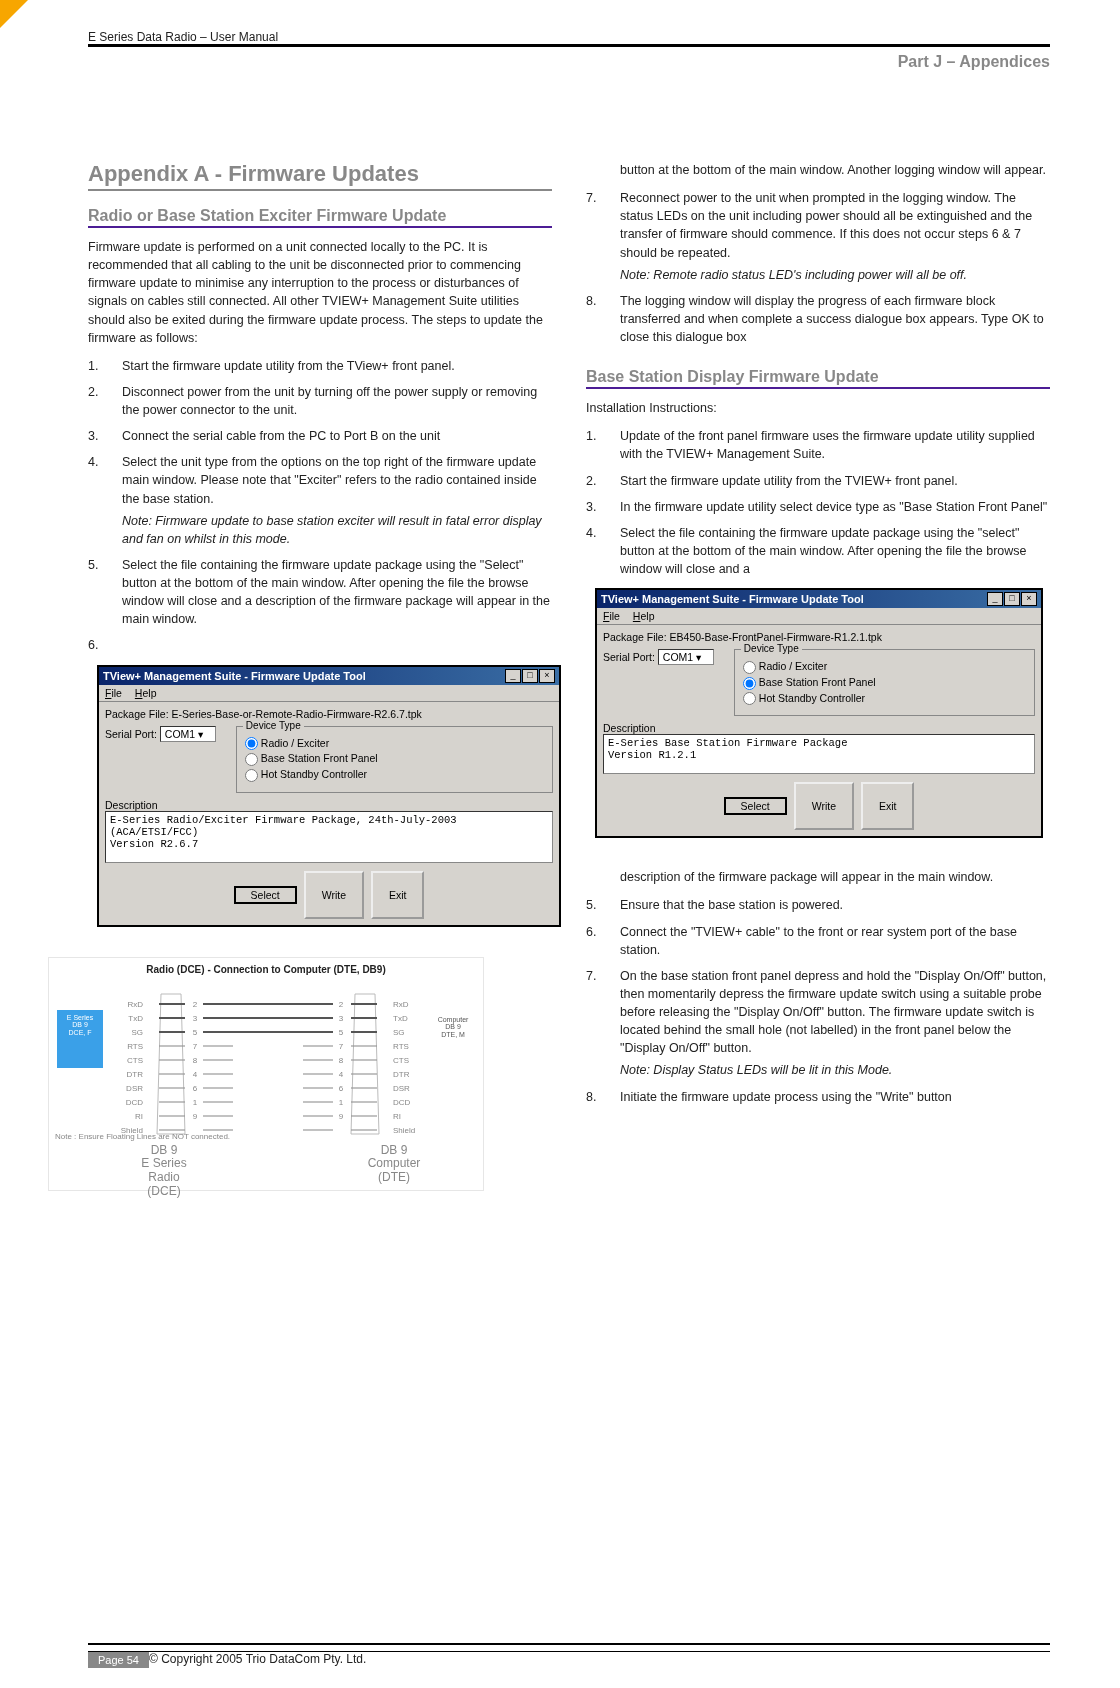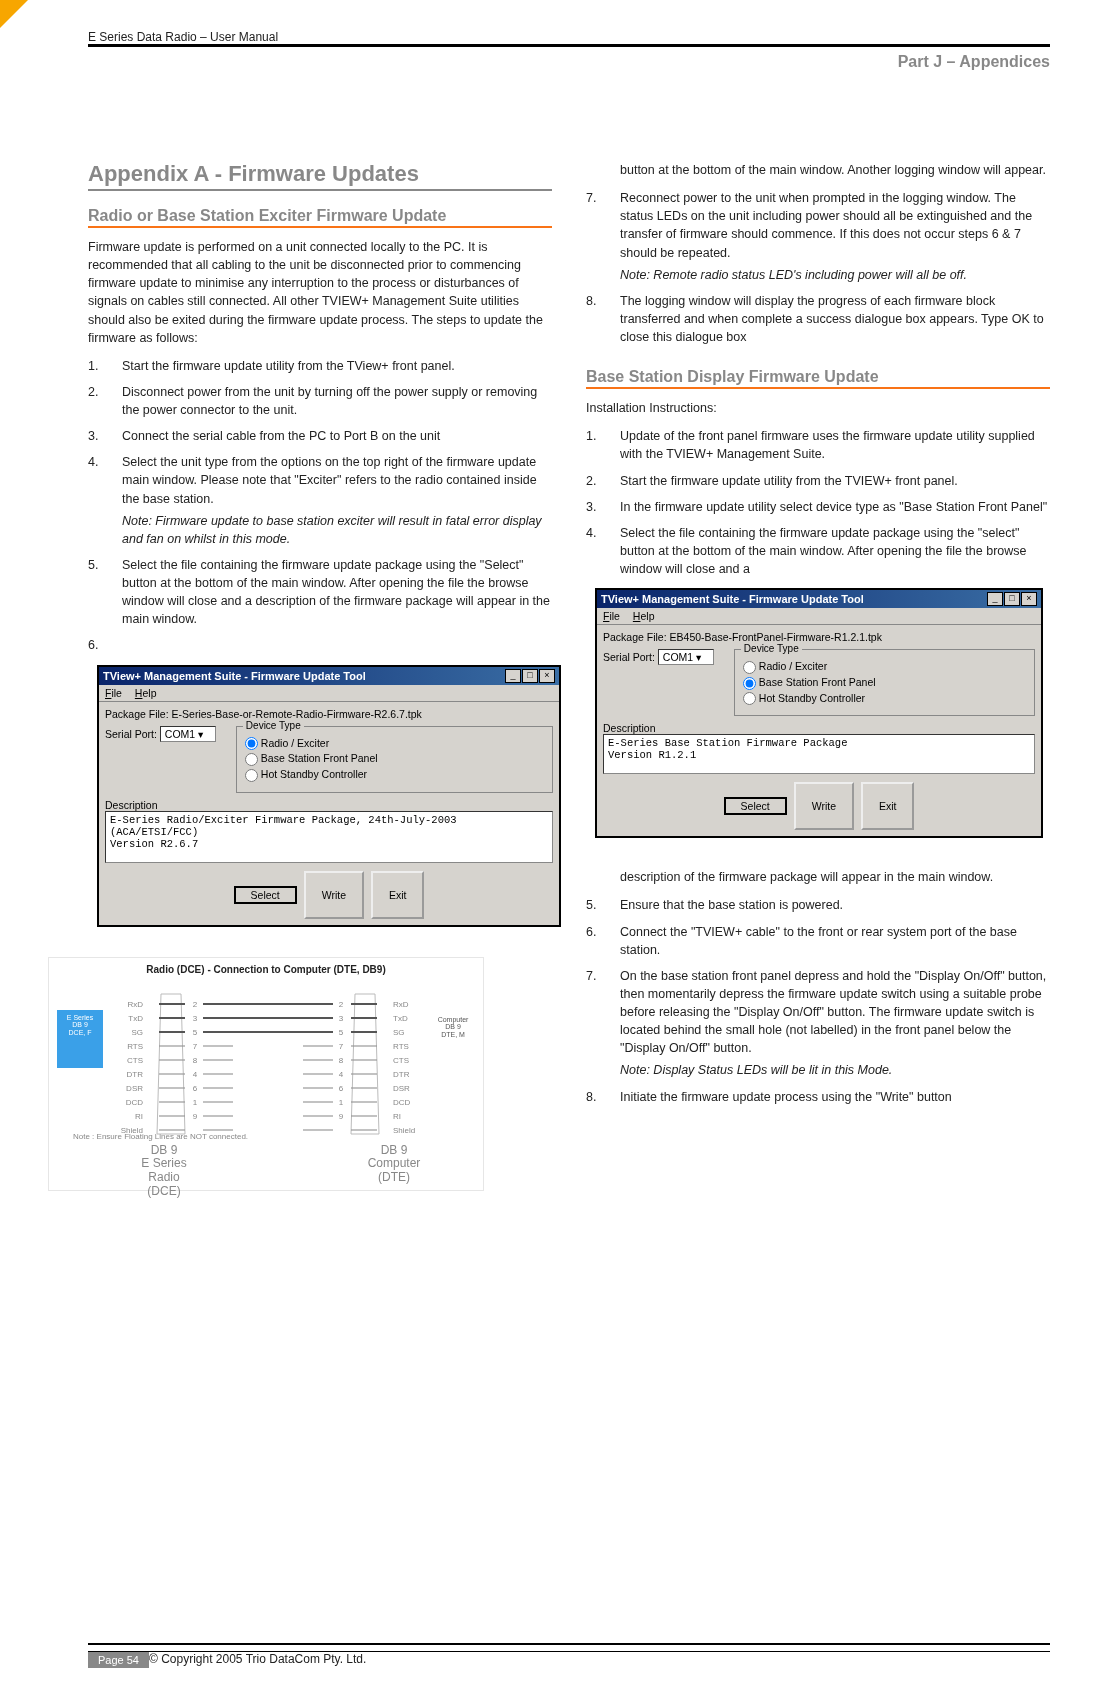--- a/index.html
+++ b/index.html
@@ -56,21 +56,21 @@
     border-bottom: 2px solid #888;
     font-size: 22px;
     margin: 0 0 16px 0;
     padding-bottom: 2px;
     display: inline-block;
     width: 100%;
   }
   h2.sub {
     color: #888;
     font-size: 16px;
-    border-bottom: 2px solid #f97316;
+    border-bottom: 2px solid #4c1d95;
     margin: 0 0 10px 0;
     padding-bottom: 1px;
     display: inline-block;
     width: 100%;
   }
   p { margin: 0 0 10px 0; line-height: 1.45; }
   ol.steps { margin: 0 0 10px 0; padding: 0; list-style: none; }
   ol.steps > li {
     display: flex;
     margin-bottom: 8px;
@@ -200,21 +200,21 @@
     width: 330px; height: 150px;
   }
   .conn-svg text {
     font-family: Arial, sans-serif;
     fill: #888;
   }
   .conn-svg line { stroke: #999; stroke-width: 1.2; }
   .conn-svg line.thick { stroke: #555; stroke-width: 2; }
   .conn-diagram .note {
     position: absolute;
-    left: 24px; top: 170px;
+    left: 6px; top: 170px;
     font-size: 8px; color: #888;
     font-style: normal;
   }
   .conn-diagram .db9-l, .conn-diagram .db9-r {
     position: absolute;
     font-size: 12px; color: #888;
     text-align: center;
     line-height: 1.15;
     width: 70px;
   }

